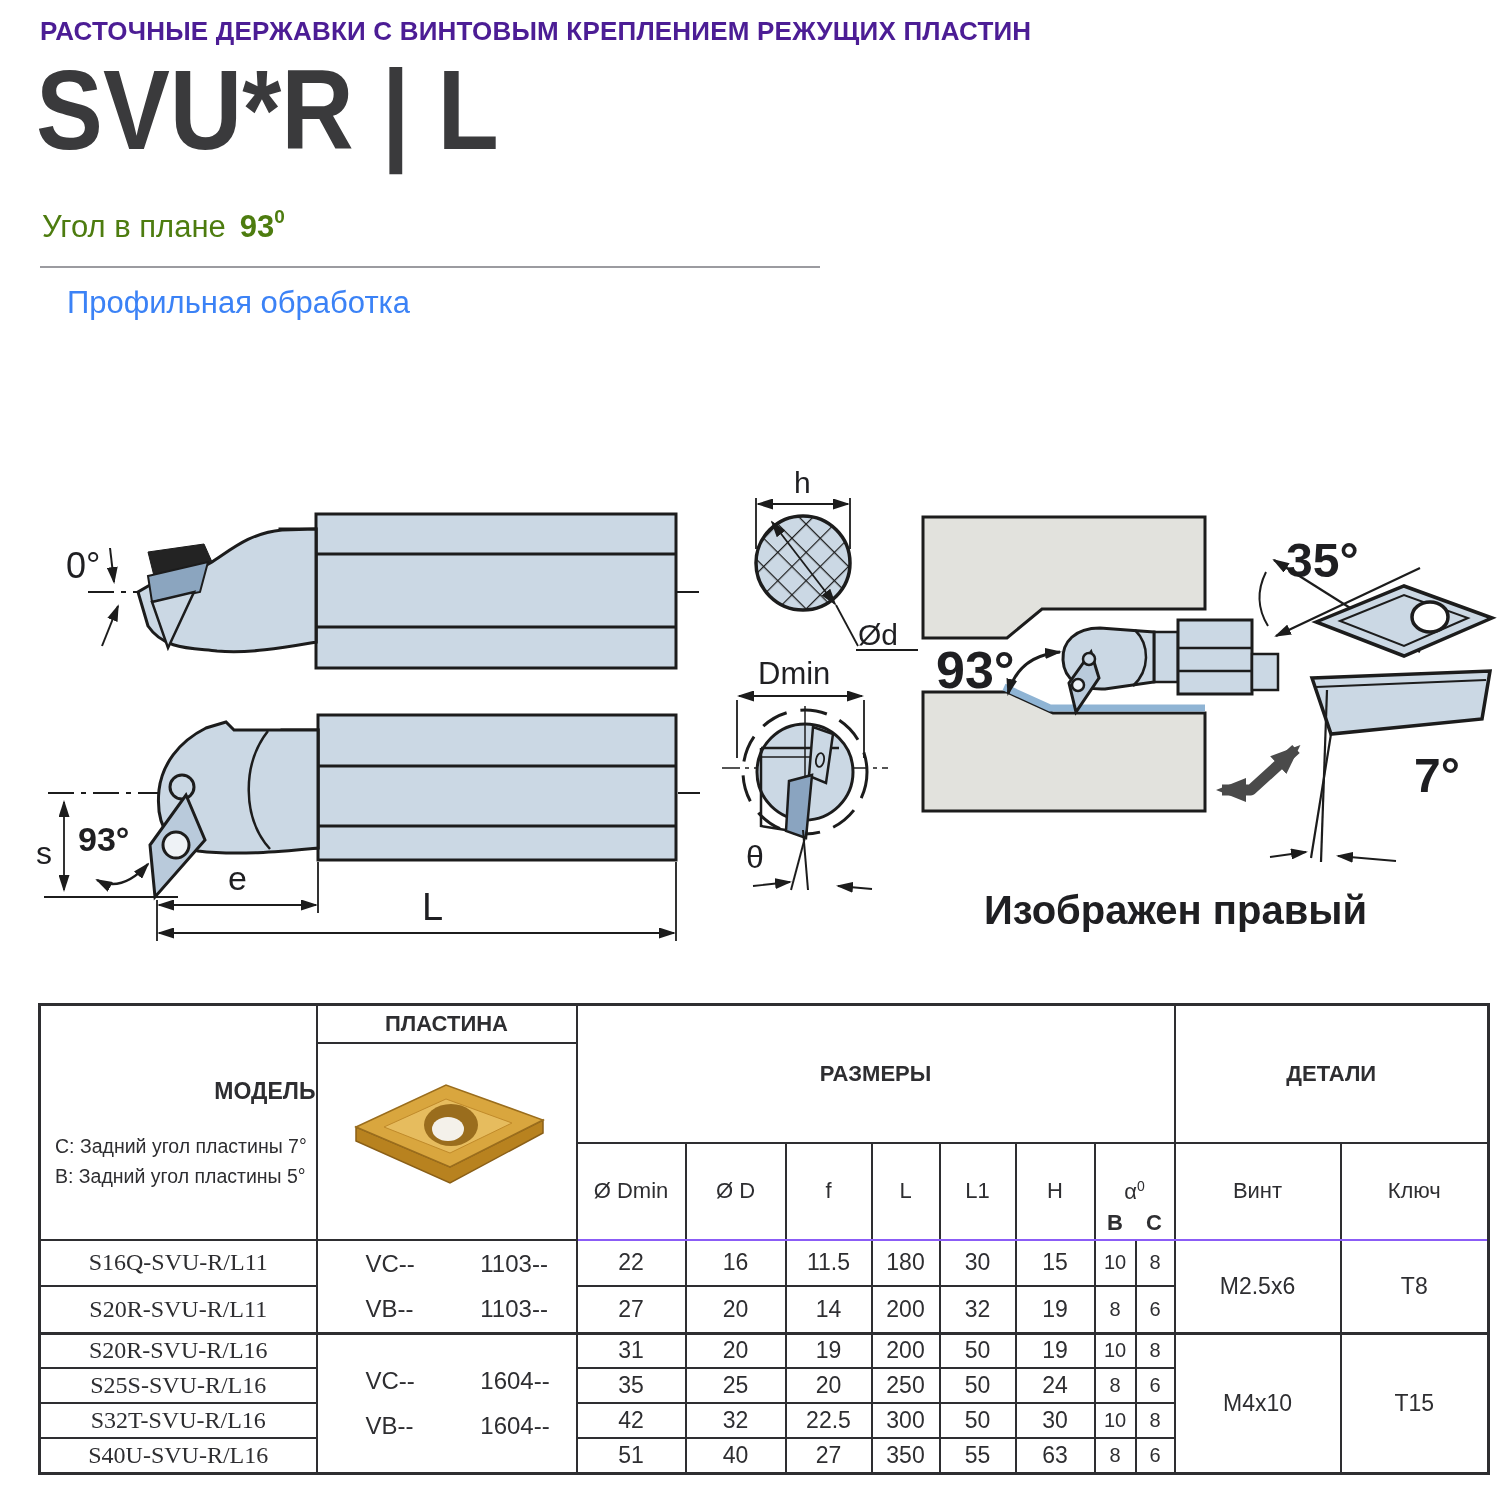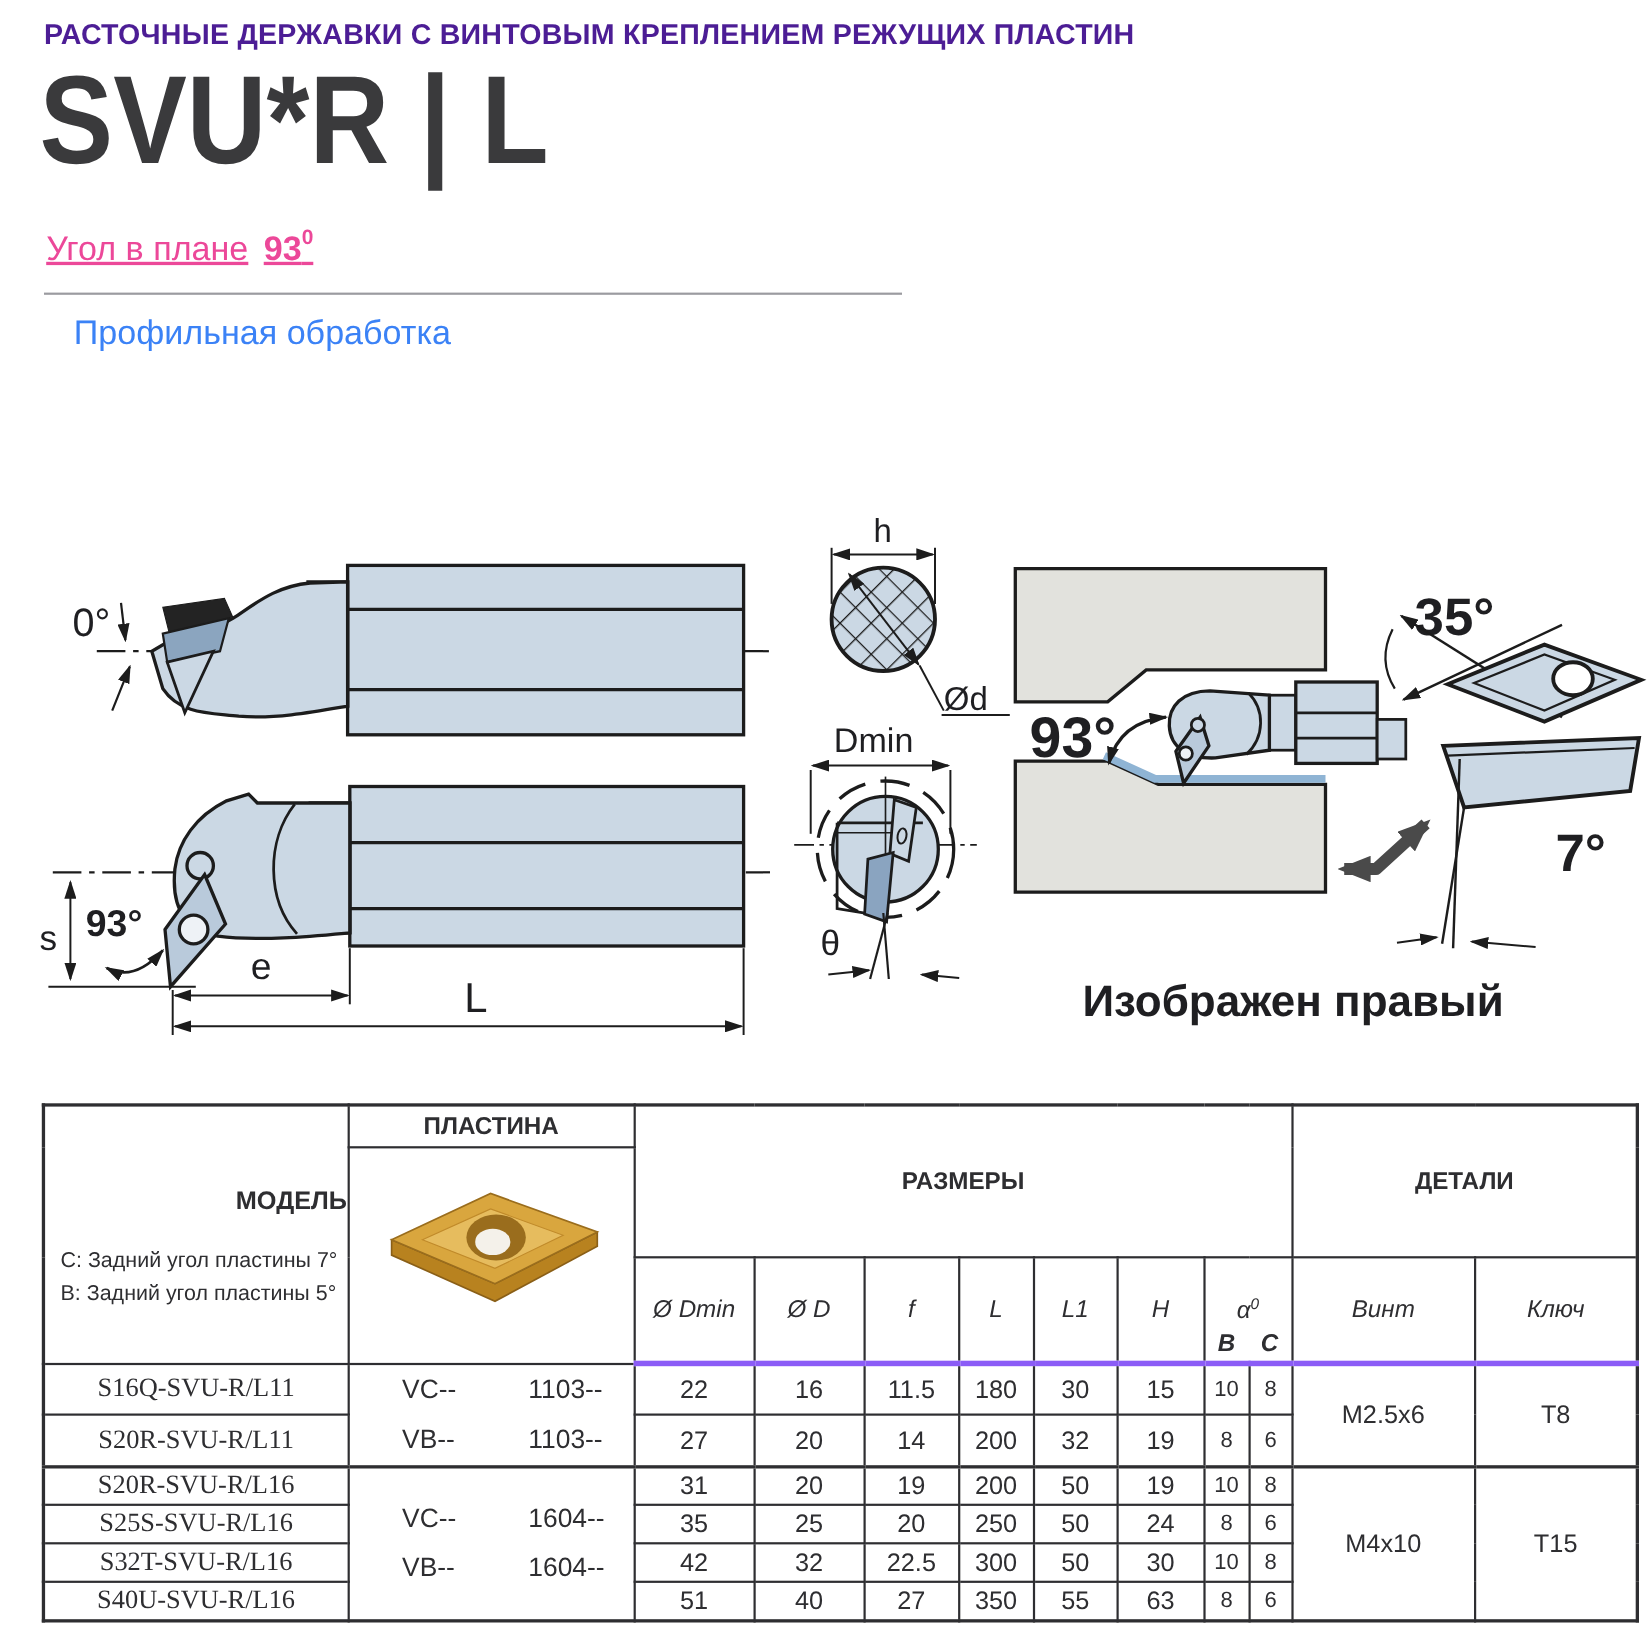--- a/index.html
+++ b/index.html
@@ -9,21 +9,21 @@
   }
   .abs{position:absolute;}
   .eyebrow{
     left:40px;top:16px;font-size:26px;font-weight:800;color:#4c1d95;
     letter-spacing:.2px;white-space:nowrap;
   }
   .big-title{
     left:36px;top:44px;font-size:114px;font-weight:800;color:#3a3a3c;
     transform:scaleX(.88);transform-origin:left top;white-space:nowrap;letter-spacing:0px;
   }
-  .angle-line{left:42px;top:206px;font-size:31px;color:#ec4899;text-decoration:underline;}
+  .angle-line{left:42px;top:206px;font-size:31px;color:#4d7c0f;}
   .angle-line b{font-weight:800;margin-left:14px;}
   .angle-line sup{font-size:19px;font-weight:800;vertical-align:14px;}
   .rule{left:40px;top:266px;width:780px;height:0;border-top:2px solid #9b9ba0;}
   .subtitle{left:42px;top:285px;font-size:31px;color:#3b82f6;margin-left:25px;}
 
   svg text{font-family:"Liberation Sans", sans-serif;fill:#1f1f22;}
   .dl{font-size:30px;}
   .dlb{font-weight:bold;}
 
   
@@ -49,21 +49,21 @@
   .alpha-top sup{font-size:14px;vertical-align:8px;}
   .bc-row{position:absolute;left:0;right:0;bottom:3px;display:flex;}
   .bc-row span{flex:1;font-weight:bold;font-size:22px;}
   td.model-name{font-size:24px;font-family:Liberation Serif, serif;}
   td.bc{font-size:20px;}
   td.plate-spec{font-size:24px;}
   .pl-row{display:flex;justify-content:center;gap:46px;line-height:1.9;padding-left:48px;}
   .pl-row span:first-child{width:78px;text-align:left;}
   .pl-row span:last-child{width:108px;text-align:left;}
   tr.grp-sep td{border-top:3px solid #2e2e31;}
-  tr.h3 th{border-bottom:5px solid #8b5cf6;font-style:italic;}
+  tr.h3 th{border-bottom:2px solid #8b5cf6;}
 </style>
 </head>
 <body>
 
 <div class="abs eyebrow">РАСТОЧНЫЕ ДЕРЖАВКИ С ВИНТОВЫМ КРЕПЛЕНИЕМ РЕЖУЩИХ ПЛАСТИН</div>
 <div class="abs big-title">SVU*R | L</div>
 <div class="abs angle-line">
   <span>Угол в плане</span><b>93</b><sup>0</sup>
 </div>
 <div class="abs rule"></div>

